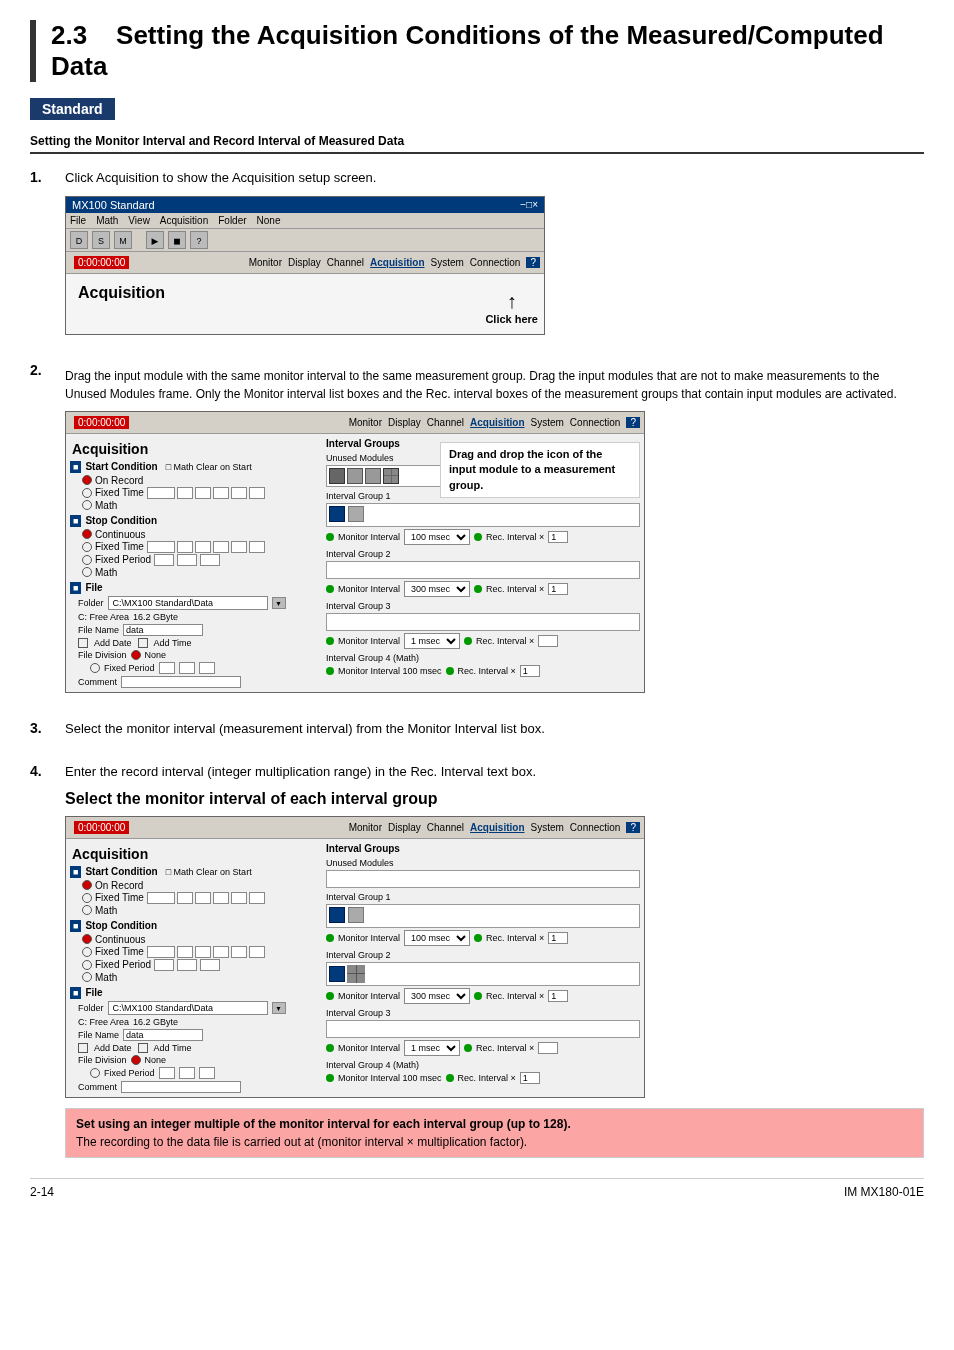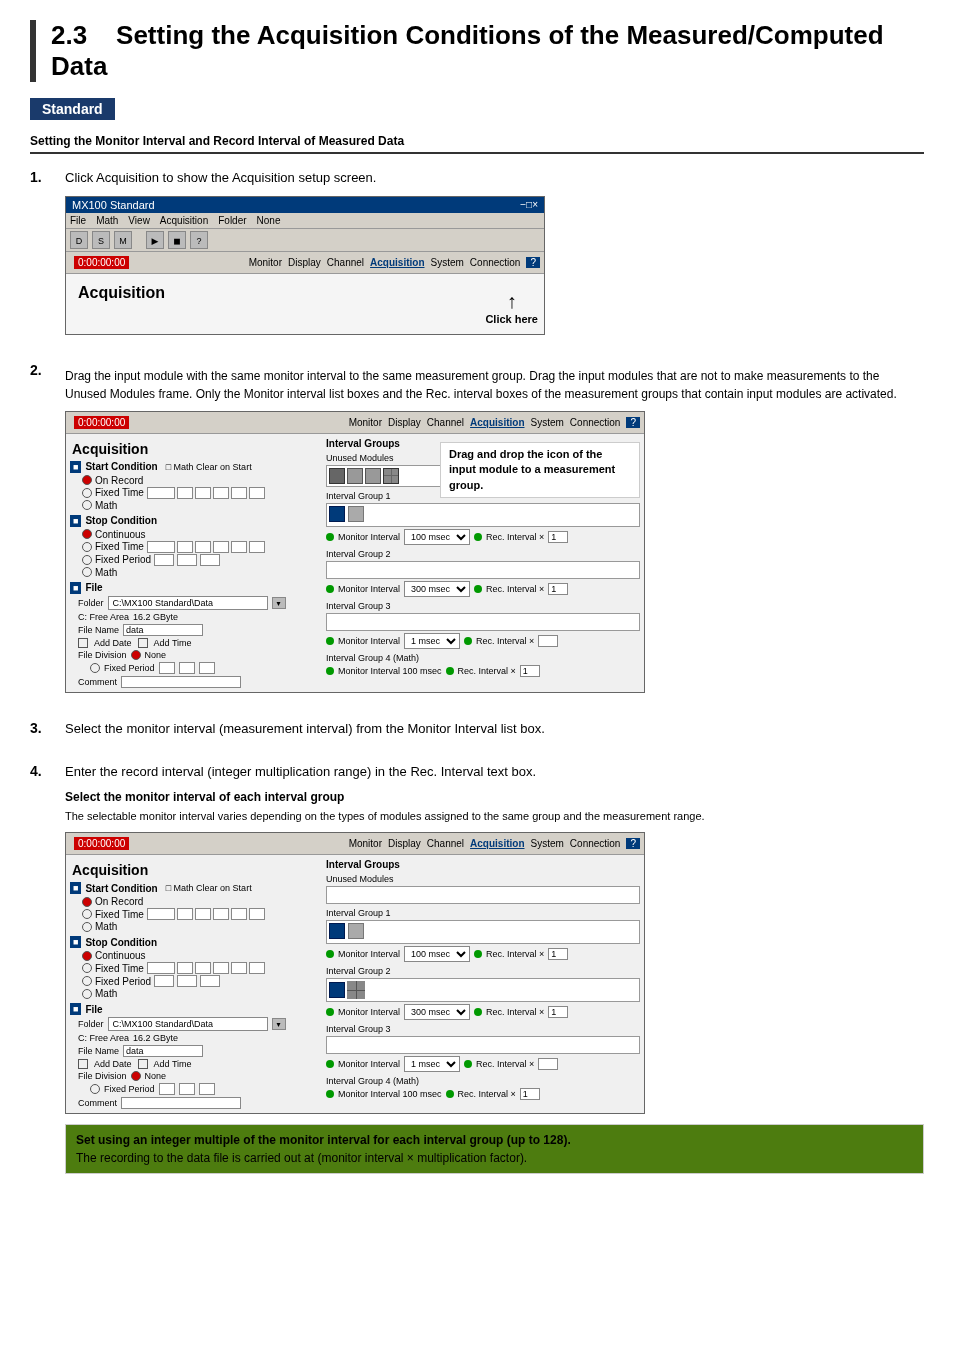--- a/index.html
+++ b/index.html
@@ -208,21 +208,21 @@
       position: absolute;
       top: 8px;
       right: 4px;
       max-width: 200px;
       font-weight: bold;
       line-height: 1.4;
     }
 
     
     .info-box {
-      background: #4d7c0f;
+      background: #fca5a5;
       border: 1px solid #ccc;
       padding: 6px 10px;
       font-size: 12px;
       margin-top: 10px;
       line-height: 1.5;
     }
 
     .bold-text {
       font-weight: bold;
     }
@@ -238,21 +238,21 @@
     }
 
     .sub-note {
       font-size: 11px;
       margin-top: 4px;
       line-height: 1.5;
     }
 
     .note-heading {
       font-weight: bold;
-      font-size: 12px;
+      font-size: 16px;
       margin-bottom: 2px;
     }
 
     .folder-row {
       display: flex;
       align-items: center;
       gap: 4px;
       margin-bottom: 2px;
     }
 
@@ -565,21 +565,20 @@
       </div>
     </div>
 
     <div class="step">
       <div class="step-number">4.</div>
       <div class="step-content">
         <div class="step-text">Enter the record interval (integer multiplication range) in the Rec. Interval text box.</div>
 
         <div style="margin: 8px 0 8px 0;">
           <div class="note-heading">Select the monitor interval of each interval group</div>
-          <div class="sub-note">The selectable monitor interval varies depending on the types of modules assigned to the same group and the measurement range.</div>
         </div>
 
         <div class="screenshot" style="width:580px; margin-top:6px;">
           <div style="display:flex; align-items:center; background:#d4d0c8; padding: 2px 4px; border-bottom:1px solid #999; gap:8px;">
             <div class="red-bar">0:00:00:00</div>
             <div style="flex:1;"></div>
             <div style="font-size:10px; display:flex; gap:6px;">
               <span>Monitor</span>
               <span>Display</span>
               <span>Channel</span>
@@ -785,14 +784,18 @@
           <div class="bold-text">Set using an integer multiple of the monitor interval for each interval group (up to 128).</div>
           <div>The recording to the data file is carried out at (monitor interval × multiplication factor).</div>
         </div>
 
       </div>
     </div>
 
   </div>
 
   
+  <div class="page-footer">
+    <span>2-14</span>
+    <span>IM MX180-01E</span>
+  </div>
 
 </div>
 
 </body></html>

